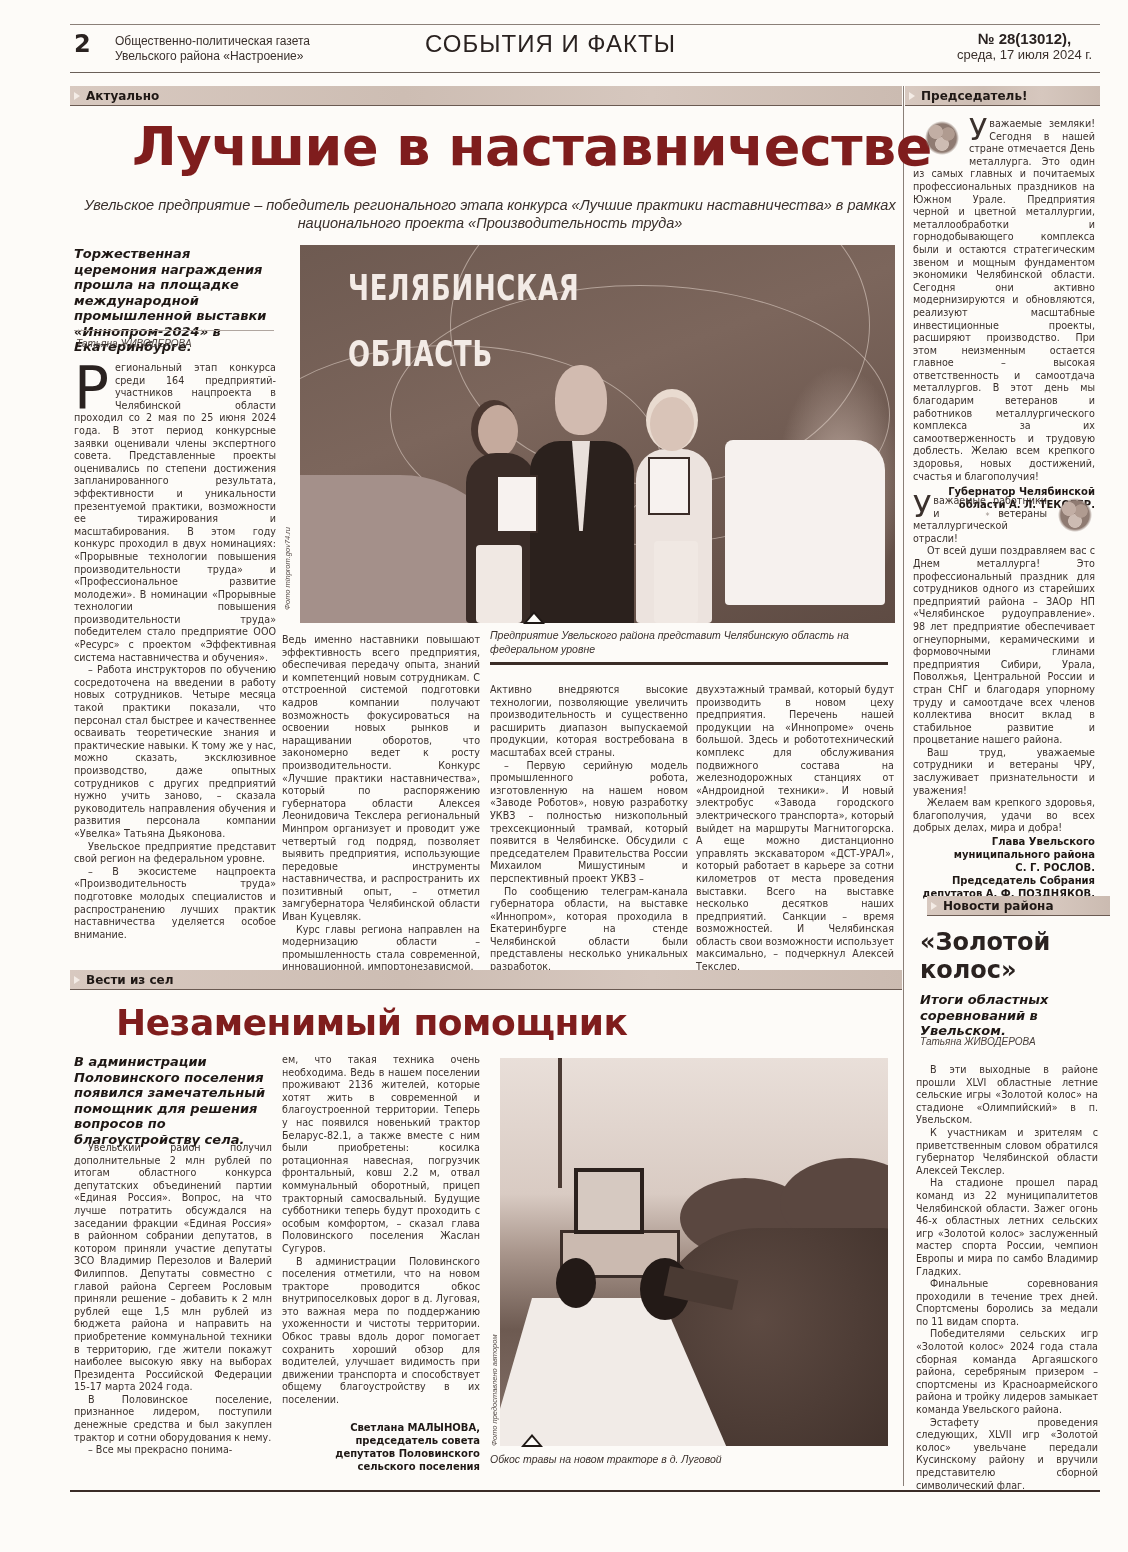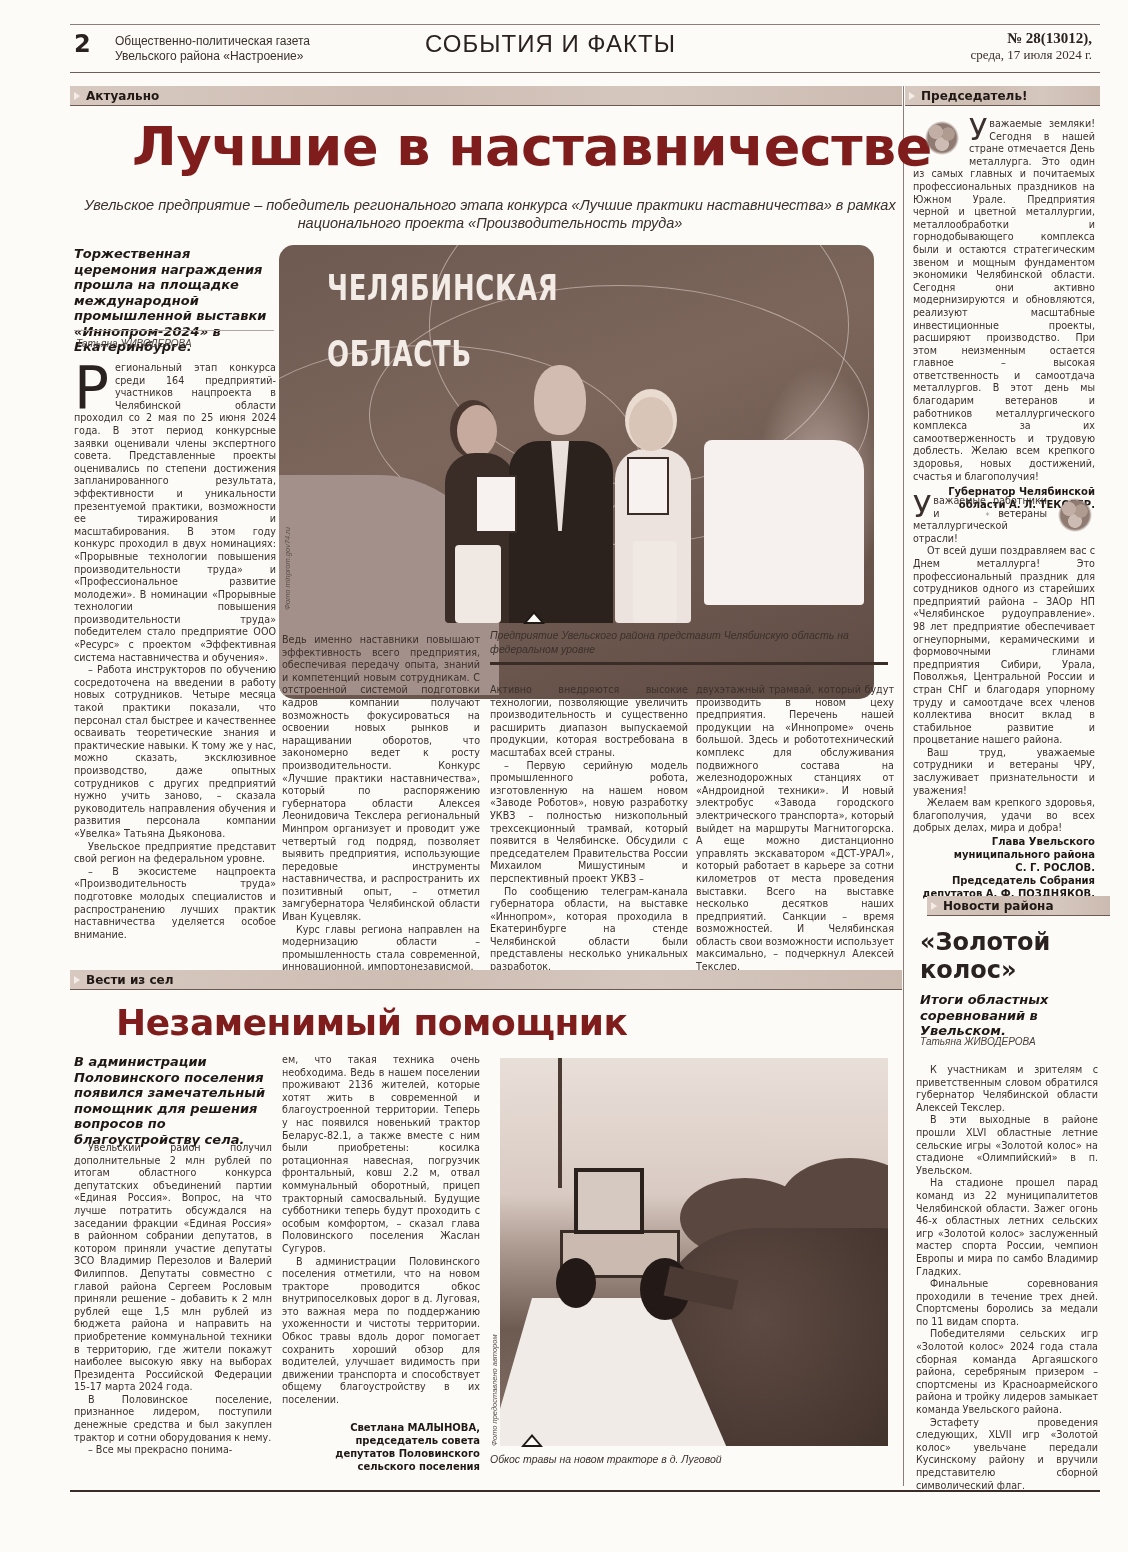--- a/index.html
+++ b/index.html
@@ -5,21 +5,21 @@
   * { box-sizing: border-box; margin: 0; padding: 0; }
   html, body { width: 1128px; height: 1552px; background: #fdfbf8; overflow: hidden; }
   body { font-family: "DejaVu Sans", sans-serif; color: #2a2220; position: relative; }
   .abs { position: absolute; }
 
   
   .top-rule { position: absolute; left: 70px; right: 28px; top: 24px; border-top: 1px solid #8a7f78; }
   .page-num { left: 74px; top: 30px; font-size: 24px; font-weight: bold; color: #2a2220; font-family: "DejaVu Sans", sans-serif; }
   .paper-name { left: 115px; top: 34px; font-size: 12px; line-height: 15px; color: #3a302c; font-family: "Liberation Sans", sans-serif; }
   .section-title { left: 425px; top: 30px; font-size: 24px; letter-spacing: 1px; color: #2a2220; font-family: "Liberation Sans", sans-serif; }
-  .issue { right: 36px; top: 30px; text-align: right; font-family: Liberation Serif, serif; margin-left: 12px; }
+  .issue { right: 36px; top: 30px; text-align: center; font-family: Liberation Sans, sans-serif; margin-left: 12px; }
   .issue .num { font-size: 15px; font-weight: bold; }
   .issue .date { font-size: 13px; color: #3a302c; }
   .mast-rule { position: absolute; left: 70px; right: 28px; top: 72px; border-top: 1px solid #6a5f58; }
 
   .rubric { height: 20px; background: linear-gradient(90deg,#d8c9c0,#cdbdb3 40%,#d6c7be 70%,#cbbbb1); border-bottom: 1px solid #6a5a52; font-family: "DejaVu Sans", sans-serif; font-weight: bold; font-size: 12px; color: #1f1815; padding: 3px 0 0 16px; }
   .rubric::before { content: ""; position: absolute; left: 4px; top: 6px; width: 6px; height: 8px; background: #f4ece6; clip-path: polygon(0 0, 100% 50%, 0 100%); }
 
   .col-divider { position: absolute; width: 0; border-left: 1px solid #8a7f78; }
 
   h1.headline { font-family: "DejaVu Sans", sans-serif; font-weight: bold; color: #7f1d1d; letter-spacing: -0.5px; margin-left: 44px; }
@@ -30,24 +30,24 @@
   .body p { text-indent: 14px; }
   .body p.noind { text-indent: 0; }
   .sign { font-family: "DejaVu Sans", sans-serif; font-weight: bold; font-size: 10px; line-height: 13px; text-align: right; color: #1f1815; }
   .caption { font-family: "Liberation Sans", sans-serif; font-style: italic; font-size: 10.5px; line-height: 14px; color: #3a302c; }
   .credit { font-family: "Liberation Sans", sans-serif; font-style: italic; font-size: 7.5px; color: #5a504c; transform: rotate(-90deg); transform-origin: left top; white-space: nowrap; }
 
   .dropcap { float: left; font-size: 58px; line-height: 48px; font-family: "DejaVu Sans", sans-serif; font-weight: normal; margin: 2px 6px 0 0; color: #2a2220; }
   .smallcap { float: left; font-size: 30px; line-height: 24px; font-family: "DejaVu Sans", sans-serif; margin: 0 2px 0 0; }
 
   
-  .photo1 { position: absolute; left: 279px; top: 245px; width: 595px; height: 454px; overflow: hidden;
+  .photo1 { position: absolute; left: 300px; top: 245px; width: 595px; height: 378px; overflow: hidden;
     background:
       radial-gradient(ellipse 90px 170px at 540px 240px, #bba79d 0%, transparent 70%),
-      linear-gradient(160deg, #6e5a51 0%, #7c665c 40%, #5e4b43 100%); border-radius: 15px; }
+      linear-gradient(160deg, #6e5a51 0%, #7c665c 40%, #5e4b43 100%); }
   .photo1 .map-line { position: absolute; border: 1px solid rgba(230,215,205,0.55); border-radius: 50%; }
   .photo1 .region-text { position: absolute; left: 48px; top: 10px; font-family: "DejaVu Sans", sans-serif; font-weight: bold; color: #f3ebe6; font-size: 36px; line-height: 66px; transform: scaleX(0.72); transform-origin: left top; letter-spacing: 1px; }
   .photo1 .stage { position: absolute; left: -40px; top: 230px; width: 260px; height: 220px; background: #a4908a; border-radius: 0 120px 0 0; }
   .photo1 .podium { position: absolute; right: 10px; top: 195px; width: 160px; height: 165px; background: #f6f1ee; border-radius: 8px 30px 4px 4px; }
   .photo1 .person { position: absolute; }
   .photo1 .woman1-body { left: 166px; top: 208px; width: 70px; height: 170px; background: #3a2c27; border-radius: 30px 30px 4px 4px; }
   .photo1 .woman1-head { left: 178px; top: 160px; width: 40px; height: 52px; background: #c5aa9d; border-radius: 50%; box-shadow: -4px -2px 0 3px #4a3730; }
   .photo1 .man-body { left: 230px; top: 196px; width: 104px; height: 182px; background: #2b211d; border-radius: 30px 30px 0 0; }
   .photo1 .man-head { left: 255px; top: 120px; width: 52px; height: 70px; background: #d2bbb0; border-radius: 48% 48% 45% 45%; }
   .photo1 .man-shirt { left: 272px; top: 196px; width: 18px; height: 90px; background: #e9e0db; clip-path: polygon(0 0,100% 0,60% 100%,40% 100%); }
@@ -183,22 +183,22 @@
     <div>Председатель Собрания</div>
     <div>депутатов А. Ф. ПОЗДНЯКОВ.</div>
   </div>
 </div>
 
 <div class="abs rubric" style="left:927px; top:896px; width:183px;"><span>Новости района</span></div>
 <h2 class="abs headline" style="left:920px; top:928px; width:180px; font-size:24px; line-height:28px;">«Золотой колос»</h2>
 <div class="abs lead" style="left:920px; top:992px; width:180px;">Итоги областных соревнований в Увельском.</div>
 <div class="abs byline" style="left:920px; top:1036px;">Татьяна ЖИВОДЕРОВА</div>
 <div class="abs body" style="left:916px; top:1064px; width:182px;">
+  <p>В эти выходные в районе прошли XLVI областные летние сельские игры «Золотой колос» на стадионе «Олимпийский» в п. Увельском.</p>
   <p>К участникам и зрителям с приветственным словом обратился губернатор Челябинской области Алексей Текслер.</p>
-  <p>В эти выходные в районе прошли XLVI областные летние сельские игры «Золотой колос» на стадионе «Олимпийский» в п. Увельском.</p>
   <p>На стадионе прошел парад команд из 22 муниципалитетов Челябинской области. Зажег огонь 46-х областных летних сельских игр «Золотой колос» заслуженный мастер спорта России, чемпион Европы и мира по самбо Владимир Гладких.</p>
   <p>Финальные соревнования проходили в течение трех дней. Спортсмены боролись за медали по 11 видам спорта.</p>
   <p>Победителями сельских игр «Золотой колос» 2024 года стала сборная команда Аргаяшского района, серебряным призером – спортсмены из Красноармейского района и тройку лидеров замыкает команда Увельского района.</p>
   <p>Эстафету проведения следующих, XLVII игр «Золотой колос» увельчане передали Кусинскому району и вручили представителю сборной символический флаг.</p>
 </div>
 
 <div class="abs rubric" style="left:70px; top:970px; width:832px;"><span>Вести из сел</span></div>
 <h1 class="abs headline" style="left:72px; top:996px; font-size:36px; line-height:54px; width:820px;">Незаменимый помощник</h1>
 
 <div class="abs lead" style="left:74px; top:1054px; width:196px;">В администрации Половинского поселения появился замечательный помощник для решения вопросов по благоустройству села.</div>

